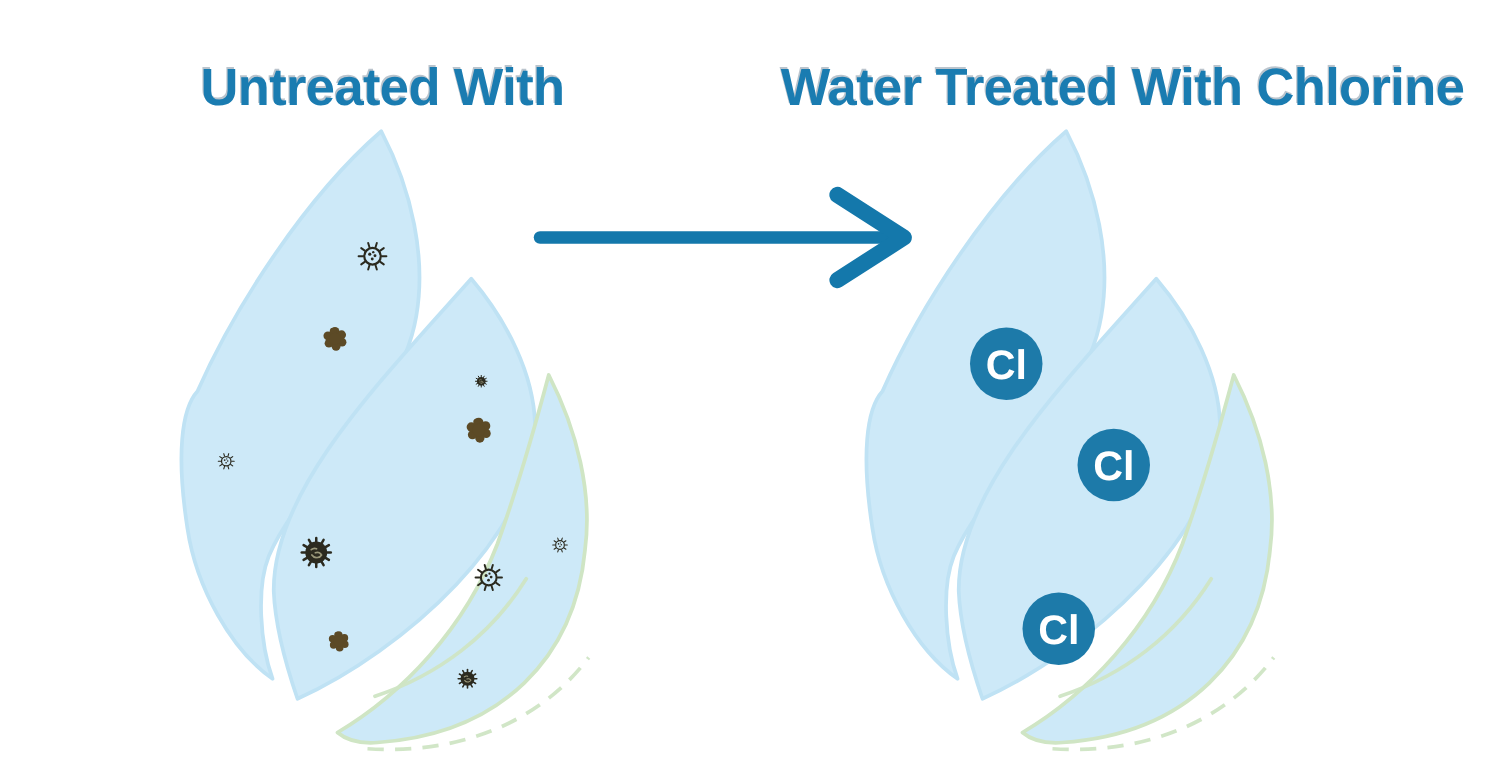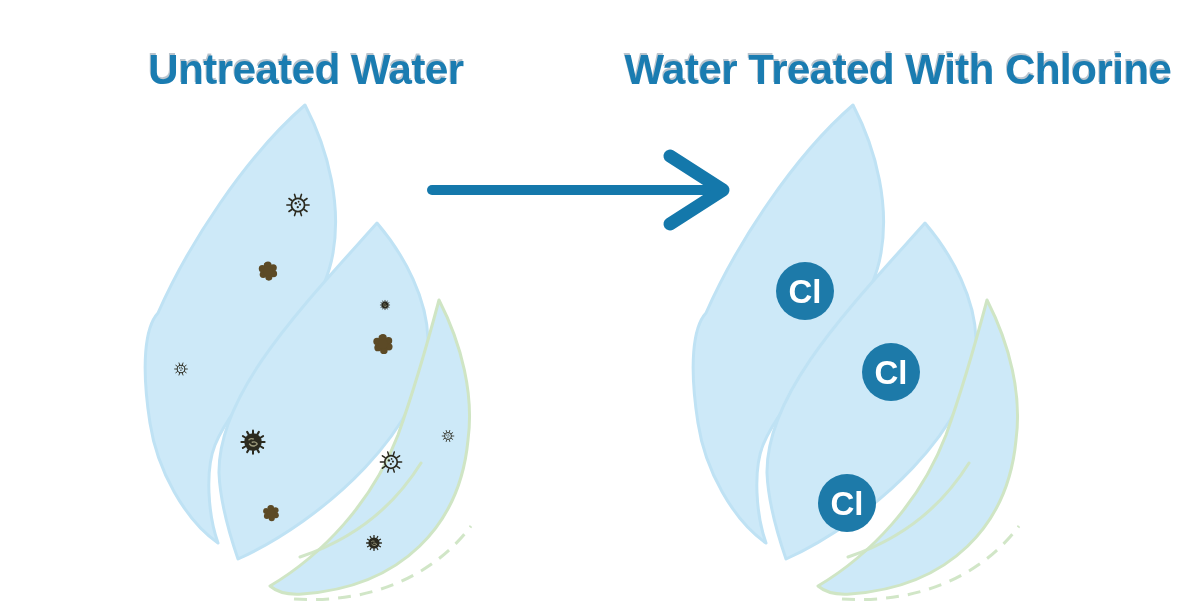--- a/index.html
+++ b/index.html
@@ -51,21 +51,21 @@
   .cl-circle{fill:var(--chlorine-circle);}
   .cl-text{font:700 33px "Liberation Sans", sans-serif;fill:var(--chlorine-text);text-anchor:middle;}
 
   .arrow-stroke{stroke:var(--arrow-color);fill:none;}
 </style>
 </head>
 <body>
 
 <div class="stage">
 
-  <div class="title left">Untreated Water</div>
+  <div class="title left">Untreated With</div>
   <div class="title right">Water Treated With Chlorine</div>
 
   <svg class="drop-svg left" viewBox="0 0 360 510" aria-hidden="true">
     <defs>
       <g id="water-drop">
         <path class="petal edge-blue" d="M 175,10 C 200,58 211,112 203,158 C 190,235 110,290 85,350 C 75,375 78,420 88,448 C 55,425 27,375 20,328 C 11,270 15,232 28,218 C 58,150 115,62 175,10 Z"></path>
         <path class="petal edge-blue" d="M 247,128 C 276,162 297,205 298,244 C 299,332 192,426 108,464 C 97,432 90,403 89,378 C 88,298 172,212 247,128 Z"></path>
         <path class="petal edge-green" d="M 309,205 C 332,250 344,300 338,345 C 330,430 272,492 172,499 C 158,500 147,497 140,491 C 192,460 242,408 268,340 C 283,298 297,250 309,205 Z"></path>
         <path class="accent-line" d="M 291,368 C 263,413 221,445 170,462"></path>
         <path class="accent-dash" d="M 164,504 C 242,509 304,480 341,431"></path>

